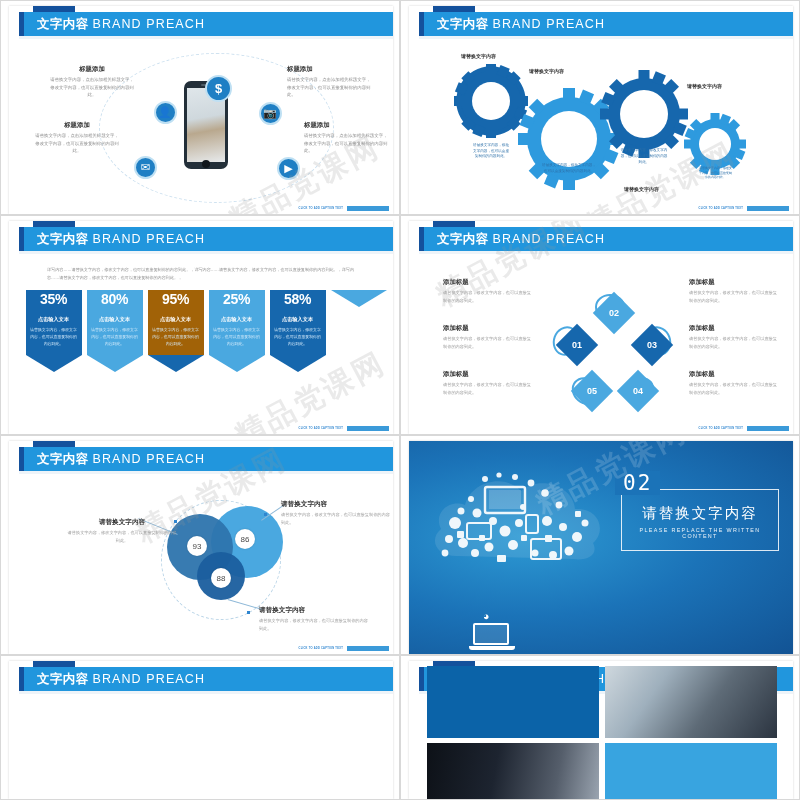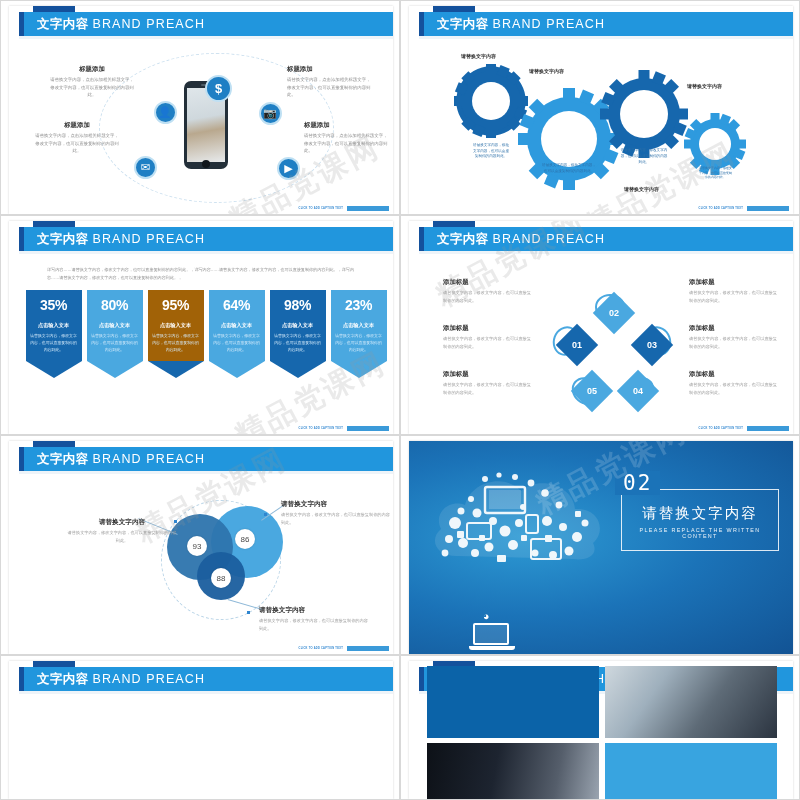--- a/index.html
+++ b/index.html
@@ -35,21 +35,21 @@
   .cap h4 { font-size:6.4px; color:#333; font-weight:700; margin-bottom:2px; }
   .cap p { font-size:4.4px; color:#8b8b8b; line-height:1.75; }
   .cap.r { text-align:left; }
   .cap.l { text-align:center; }
   .gear-txt { position:absolute; inset:0; display:flex; flex-direction:column; align-items:center; justify-content:center; font-size:3.6px; color:#2b6fa8; line-height:1.65; text-align:center; width:100%; }
 
   
   .lead { font-size:4.1px; color:#8e8e8e; line-height:1.9; padding:0 28px; margin-top:12px; }
   .bnrs { display:flex; gap:5px; justify-content:center; margin-top:8px; }
   .bnr { width:56px; position:relative; }
-  .bnr-top { padding:7px 4px 8px; text-align:center; }
+  .bnr-top { padding:1px 4px 8px; text-align:center; }
   .bnr-tip { width:0; height:0; border-left:28px solid transparent; border-right:28px solid transparent; border-top:17px solid; }
   .pct { color:#fff; font-size:14px; font-weight:700; letter-spacing:-.3px; }
   .bsub { color:#fff; font-size:5.2px; font-weight:700; margin-top:9px; }
   .bdesc { color:#d7ecfb; font-size:3.9px; line-height:1.8; margin-top:3px; }
 
   
   .dia { position:absolute; width:30px; height:30px; transform:rotate(45deg); display:flex; align-items:center; justify-content:center; }
   .dia span { transform:rotate(-45deg); color:#fff; font-size:9px; font-weight:700; }
   .ring { position:absolute; width:30px; height:26px; border:2.2px solid #4aa8e0; border-radius:50%; }
   .p4cap { position:absolute; width:88px; }
@@ -286,40 +286,35 @@
           <div class="bnr">
             <div class="bnr-top" style="background:#a16207">
               <div class="pct">95%</div>
               <div class="bsub">点击输入文本</div>
               <div class="bdesc">请替换文字内容，修改文字内容，也可以直接复制你的内容到此。</div>
             </div>
             <div class="bnr-tip" style="border-top-color:#1667ad"></div>
           </div>
           <div class="bnr">
             <div class="bnr-top" style="background:#4aa8e0">
-              <div class="pct">64%</div>
+              <div class="pct">25%</div>
               <div class="bsub">点击输入文本</div>
               <div class="bdesc">请替换文字内容，修改文字内容，也可以直接复制你的内容到此。</div>
             </div>
             <div class="bnr-tip" style="border-top-color:#4aa8e0"></div>
           </div>
           <div class="bnr">
             <div class="bnr-top" style="background:#1667ad">
-              <div class="pct">98%</div>
+              <div class="pct">58%</div>
               <div class="bsub">点击输入文本</div>
               <div class="bdesc">请替换文字内容，修改文字内容，也可以直接复制你的内容到此。</div>
             </div>
             <div class="bnr-tip" style="border-top-color:#1667ad"></div>
           </div>
           <div class="bnr">
-            <div class="bnr-top" style="background:#4aa8e0">
-              <div class="pct">23%</div>
-              <div class="bsub">点击输入文本</div>
-              <div class="bdesc">请替换文字内容，修改文字内容，也可以直接复制你的内容到此。</div>
-            </div>
             <div class="bnr-tip" style="border-top-color:#4aa8e0"></div>
           </div>
         </div>
       </div>
       <div class="wm" style="right:0px;bottom:14px;">精品党课网</div>
       <div class="foot">
         <div class="foot-t">CLICK TO ADD CAPTION TEXT</div>
         <div class="foot-b"></div>
       </div>
     </div>

